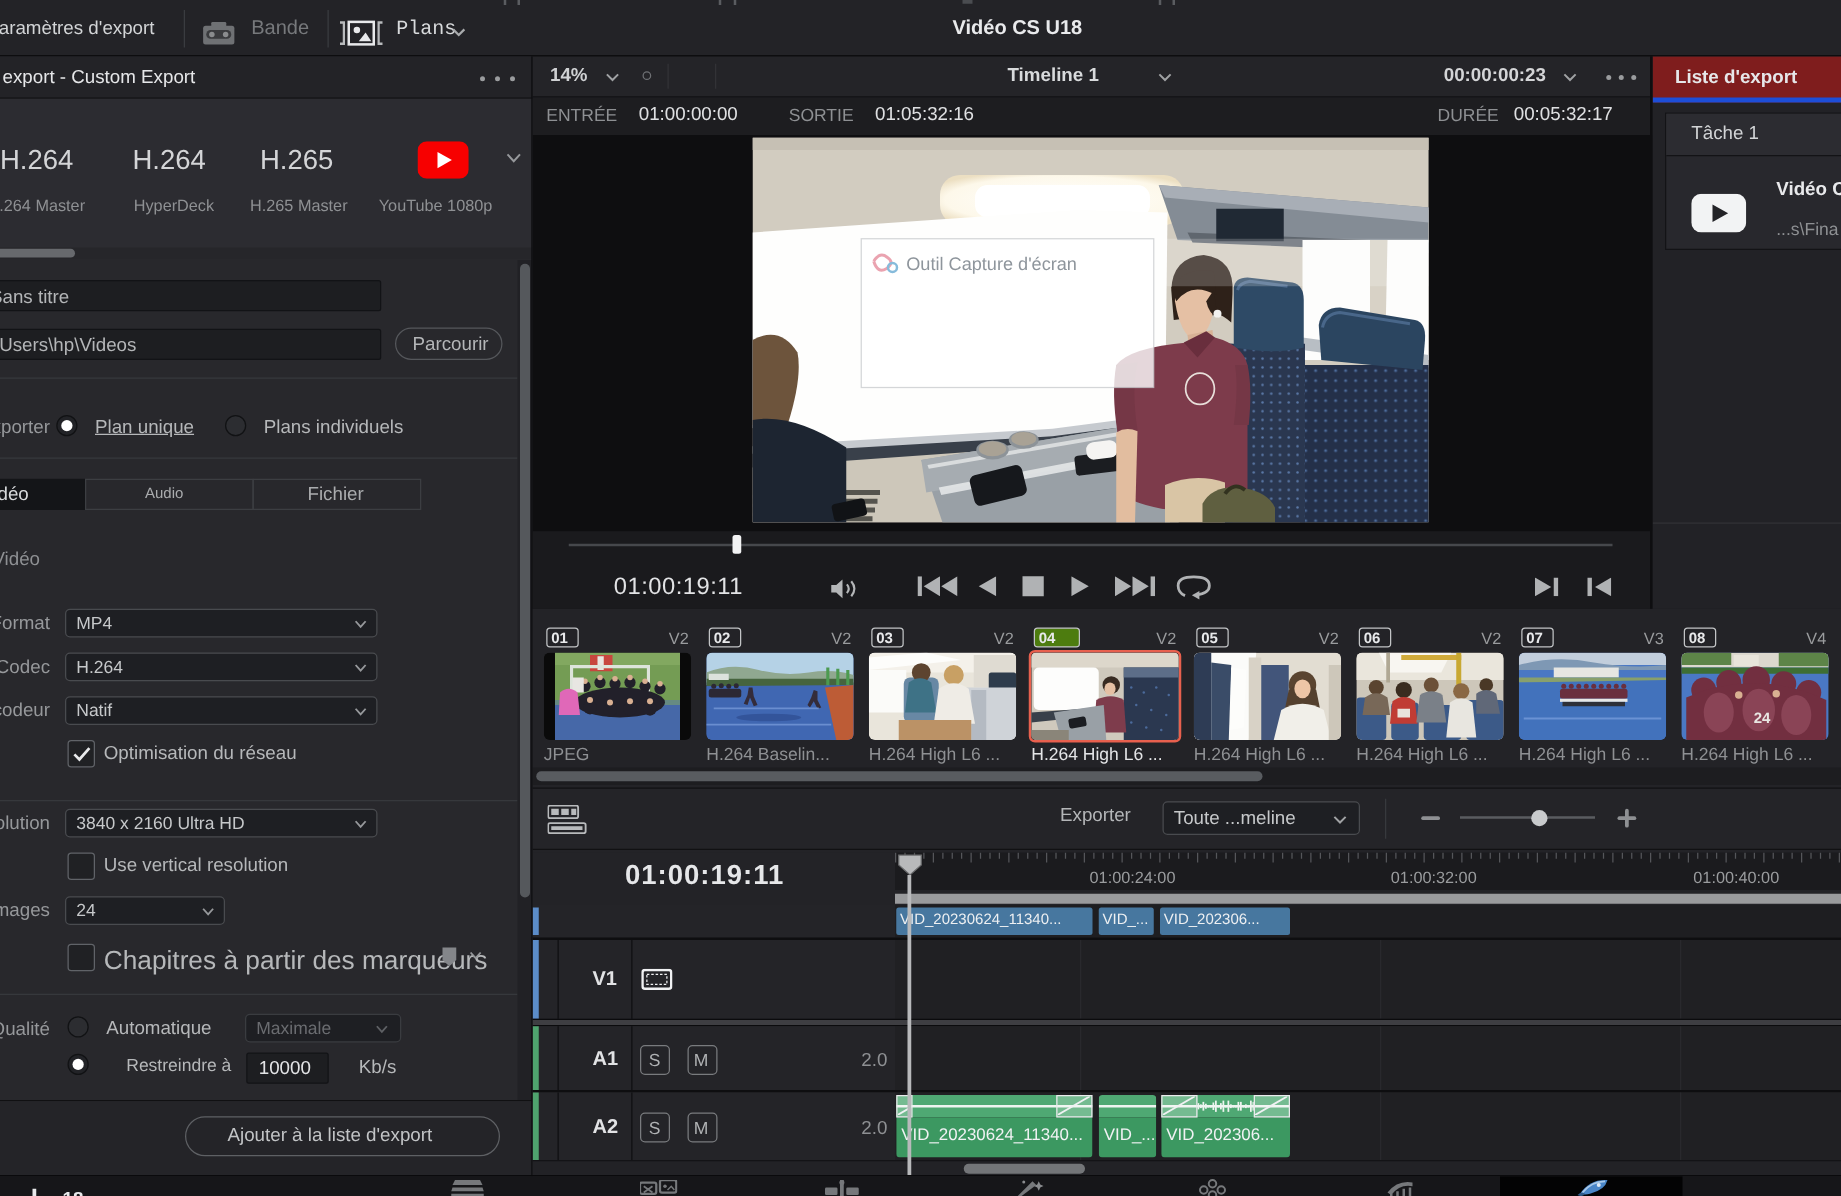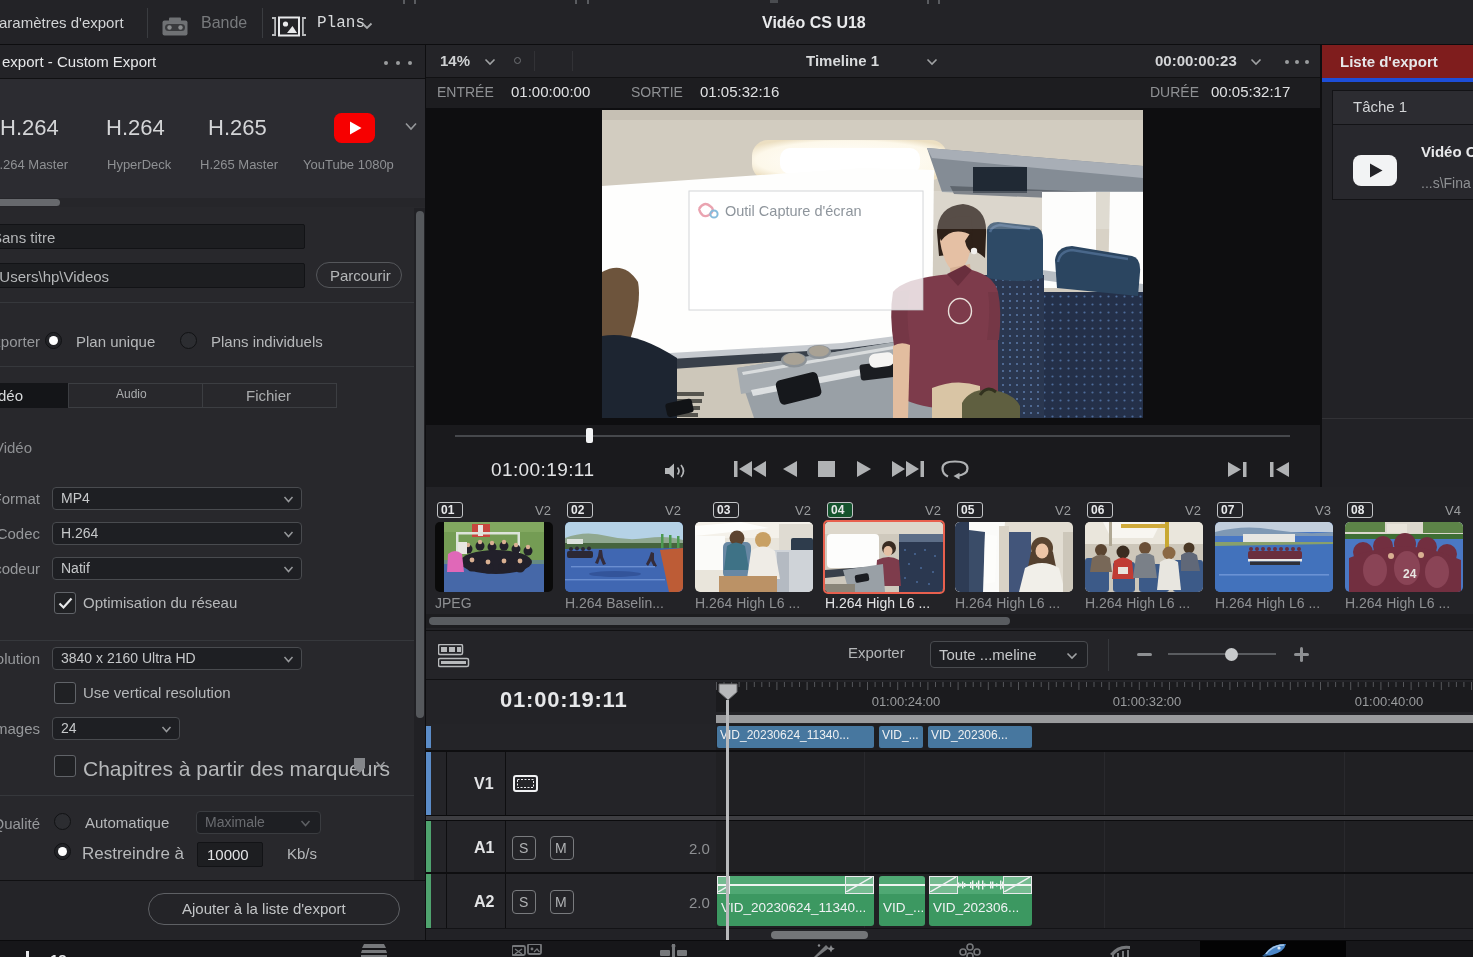--- a/index.html
+++ b/index.html
@@ -91,21 +91,21 @@
 
       <div class="abs" style="left:-6px;top:55px;width:309px;height:23px;background:#1d1e21;border:1px solid #121316;border-radius:2px;"></div>
       <div class="txt abs" style="left:-9px;top:60px;font-size:15px;color:#b4b6b8;">:\Users\hp\Videos</div>
       <div class="abs" style="left:316px;top:54px;width:86px;height:26px;border:1px solid #55575b;border-radius:13px;box-sizing:border-box;"></div>
       <div class="txt abs" style="left:330px;top:59px;font-size:15px;color:#b4b6b8;">Parcourir</div>
       <div class="abs" style="left:0;top:94px;width:414px;height:1px;background:#36383c;"></div>
 
       <div class="lbl" style="right:386px;top:125px;font-size:15px;">Exporter</div>
       <div class="rad" style="left:45px;top:124px;"></div>
       <div class="abs" style="left:49px;top:128px;width:9px;height:9px;border-radius:50%;background:#ffffff;"></div>
-      <div class="txt abs" style="left:76px;top:125px;font-size:15px;color:#b6b8ba;">Plan unique</div>
+      <div class="txt abs" style="left:76px;top:125px;font-size:15px;color:#b6b8ba;text-decoration:underline;">Plan unique</div>
       <div class="rad" style="left:180px;top:124px;background:#2c2d31;"></div>
       <div class="txt abs" style="left:211px;top:125px;font-size:15px;color:#b6b8ba;">Plans individuels</div>
       <div class="abs" style="left:0;top:158px;width:414px;height:1px;background:#36383c;"></div>
 
       <div class="abs" style="left:-66px;top:175px;width:134px;height:25px;background:#141518;"></div>
       <div class="txt abs" style="left:-2px;top:179px;font-size:15px;color:#d8dadc;">déo</div>
       <div class="abs" style="left:68px;top:175px;width:135px;height:25px;border:1px solid #3c3e42;box-sizing:border-box;"></div>
       <div class="txt abs" style="left:116px;top:179px;font-size:12px;color:#aaacae;">Audio</div>
       <div class="abs" style="left:202px;top:175px;width:135px;height:25px;border:1px solid #3c3e42;box-sizing:border-box;"></div>
       <div class="txt abs" style="left:246px;top:179px;font-size:15px;color:#aaacae;">Fichier</div>
@@ -156,21 +156,21 @@
       <div class="lbl" style="right:386px;top:607px;font-size:15px;">Qualité</div>
       <div class="rad" style="left:54px;top:605px;background:#2c2d31;"></div>
       <div class="txt abs" style="left:85px;top:606px;font-size:15px;color:#b6b8ba;">Automatique</div>
       <div class="dd" style="left:196px;top:603px;width:125px;height:23px;line-height:21px;color:#6a6c70;border-color:#3a3c40;">Maximale</div>
       <svg class="abs" style="left:300px;top:612px;" width="11" height="7" viewBox="0 0 11 7">
           <path d="M1.5 1 L5.5 5.5 L9.5 1" fill="none" stroke="#5e6064" stroke-width="1.5"></path>
         </svg>
 
       <div class="rad" style="left:54px;top:635px;"></div>
       <div class="abs" style="left:58px;top:639px;width:9px;height:9px;border-radius:50%;background:#ffffff;"></div>
-      <div class="txt abs" style="left:82px;top:636px;font-size:17px;color:#b6b8ba;">Restreindre à</div>
+      <div class="txt abs" style="left:101px;top:636px;font-size:14px;color:#b6b8ba;">Restreindre à</div>
       <div class="abs" style="left:197px;top:634px;width:64px;height:23px;background:#1d1e21;border:1px solid #121316;border-radius:2px;"></div>
       <div class="txt abs" style="left:207px;top:638px;font-size:15px;color:#e2e3e5;">10000</div>
       <div class="txt abs" style="left:287px;top:637px;font-size:15px;color:#b6b8ba;">Kb/s</div>
 
       <div class="abs" style="left:414px;top:0px;width:12px;height:672px;background:#212125;"></div>
       <div class="abs" style="left:416px;top:3px;width:8px;height:507px;border-radius:4px;background:#55585c;"></div>
     </div>
 
     <div class="abs" style="left:0;top:835px;width:426px;height:1px;background:#101012;"></div>
     <div class="abs" style="left:0;top:836px;width:426px;height:60px;background:#242428;"></div>
@@ -444,21 +444,21 @@
             <g fill="#6a8ed0">
               <rect x="6" y="44" width="84" height="1.4"></rect>
               <rect x="0" y="57" width="100" height="1.4"></rect>
             </g>
             <ellipse cx="50" cy="52" rx="26" ry="3" fill="#33549a"></ellipse>
           </svg>
         </div>
         <div class="txt abs" style="left:0px;top:73px;font-size:14px;color:#8e9093;">H.264 Baselin...</div>
       </div>
       <div class="abs" style="left:269px;top:35px;width:118px;height:70px;">
-        <div class="abs" style="left:2px;top:-20px;width:26px;height:16px;border:1.5px solid #c2c4c6;border-radius:3px;box-sizing:border-box;background:#232327;margin-left:16px;">
+        <div class="abs" style="left:2px;top:-20px;width:26px;height:16px;border:1.5px solid #c2c4c6;border-radius:3px;box-sizing:border-box;background:#232327;">
           <div class="txt abs" style="left:3px;top:0px;font-size:12px;font-weight:bold;color:#e8e9eb;">03</div>
         </div>
         <div class="txt abs" style="right:2px;top:-19px;font-size:13px;color:#9a9c9e;">V2</div>
         <div class="abs" style="left:0px;top:0px;border-radius:5px;overflow:hidden;width:118px;height:70px;">
           <svg width="118" height="70" viewBox="0 0 118 70" style="border-radius:4px;display:block;">
             <rect width="118" height="70" fill="#e9e5db"></rect>
             <rect y="0" width="118" height="16" fill="#f4f1ea"></rect>
             <polygon points="0,4 46,0 74,6 0,14" fill="#fdfdfb"></polygon>
             <rect x="0" y="14" width="30" height="34" fill="#fbfbf9"></rect>
             <rect x="84" y="2" width="34" height="26" fill="#dfdbd2"></rect>
@@ -469,21 +469,21 @@
             <circle cx="42" cy="16" r="7.5" fill="#5d4430"></circle>
             <path d="M32 24 q9 -7 18 0 l4 24 h-25 z" fill="#3e7286"></path>
             <circle cx="68" cy="18" r="8" fill="#c8a064"></circle>
             <path d="M56 29 q12 -9 24 0 l5 28 h-33 z" fill="#efece6"></path>
             <rect x="24" y="54" width="58" height="16" fill="#bb9266"></rect>
           </svg>
         </div>
         <div class="txt abs" style="left:0px;top:73px;font-size:14px;color:#8e9093;">H.264 High L6 ...</div>
       </div>
       <div class="abs" style="left:399px;top:35px;width:118px;height:70px;">
-        <div class="abs" style="left:2px;top:-20px;width:26px;height:16px;border:1.5px solid #c2c4c6;border-radius:3px;box-sizing:border-box;background:#14532d;">
+        <div class="abs" style="left:2px;top:-20px;width:37px;height:16px;border:1.5px solid #c2c4c6;border-radius:3px;box-sizing:border-box;background:#4d7c0f;">
           <div class="txt abs" style="left:3px;top:0px;font-size:12px;font-weight:bold;color:#e8e9eb;">04</div>
         </div>
         <div class="txt abs" style="right:2px;top:-19px;font-size:13px;color:#9a9c9e;">V2</div>
         <div class="abs" style="left:-2px;top:-2px;border:2px solid #e8604e;border-radius:5px;overflow:hidden;width:118px;height:70px;">
           <svg width="118" height="70" viewBox="0 0 118 70" style="border-radius:4px;display:block;">
             <rect width="118" height="70" fill="#cfc9bd"></rect>
             <rect y="0" width="118" height="12" fill="#ddd7cb"></rect>
             <rect x="2" y="12" width="52" height="34" rx="4" fill="#fdfdfc"></rect>
             <polygon points="0,48 56,44 58,50 0,56" fill="#39404a"></polygon>
             <rect x="74" y="12" width="44" height="58" fill="#2b3850"></rect>

